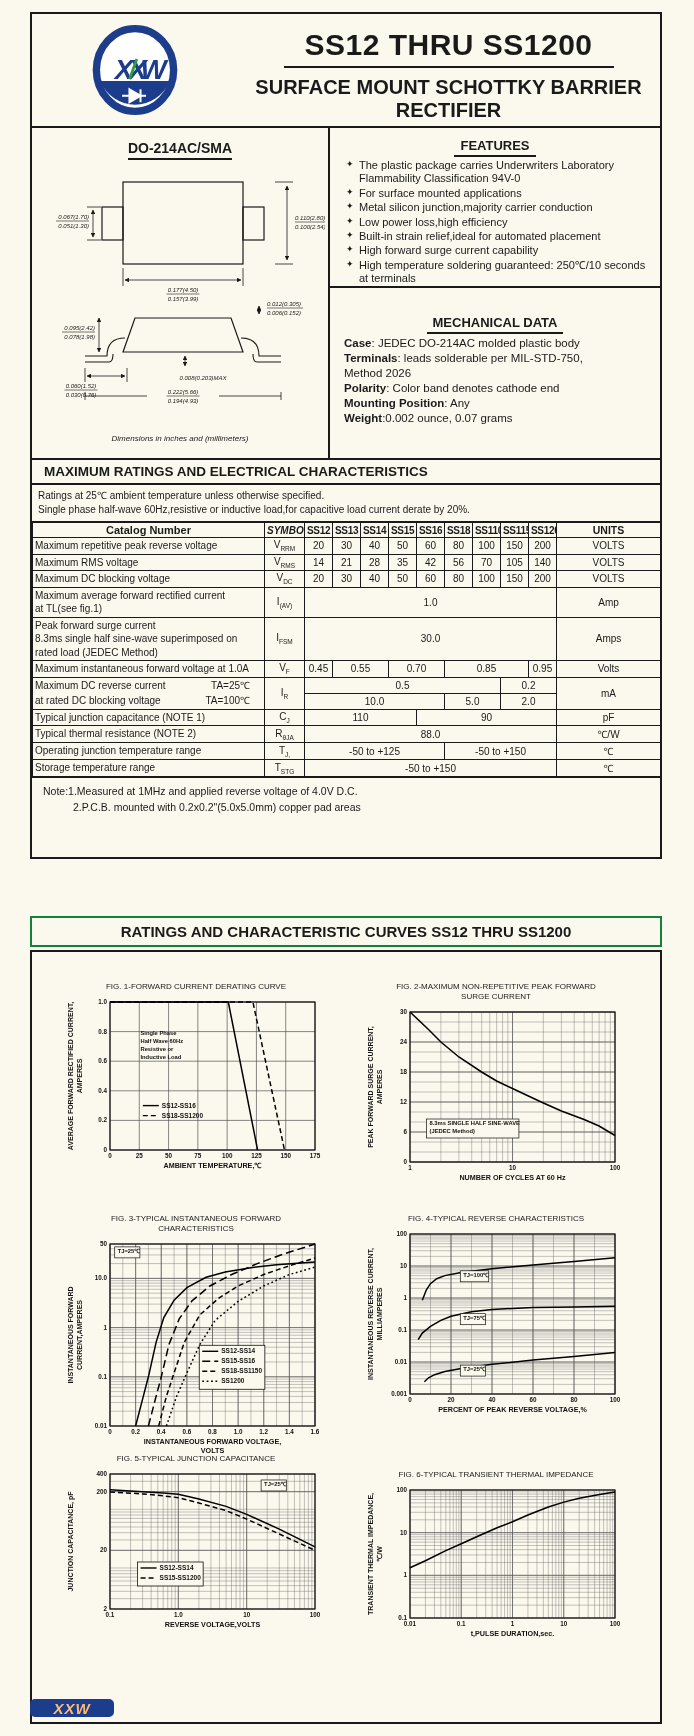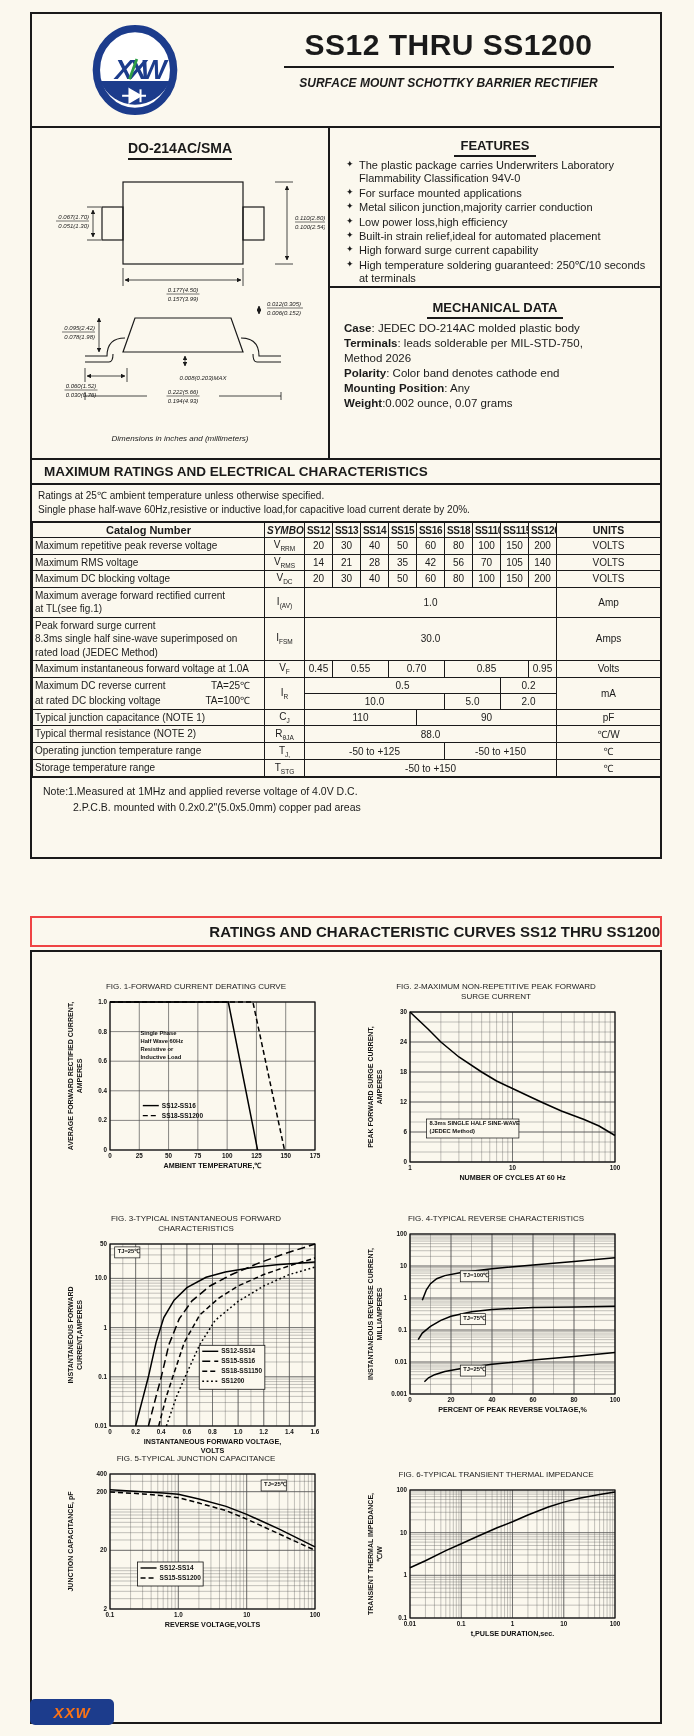--- a/index.html
+++ b/index.html
@@ -6,36 +6,36 @@
   .page{position:relative;width:694px;height:1736px;background:#fbf8ee;
         font-family:"Liberation Sans",sans-serif;color:#1a1a1a;overflow:hidden;}
   .box{position:absolute;border:2px solid #1a1a1a;background:transparent;}
   .box1{left:30px;top:12px;width:628px;height:843px;}
   
   .hdr{display:flex;height:112px;border-bottom:2px solid #1a1a1a;}
   .logo-wrap{width:205px;display:flex;align-items:center;justify-content:center;}
   .title-block{flex:1;text-align:center;padding-top:8px;}
   .part-title{font-size:30px;font-weight:bold;margin:6px 0 2px;letter-spacing:.5px;}
   .title-rule{width:330px;border-top:2px solid #1a1a1a;margin:4px auto 8px;}
-  .subtitle{font-size:12px;font-weight:bold;font-style:italic;}
+  .subtitle{font-size:20px;font-weight:bold;}
   .tagline{font-size:11.5px;font-style:italic;margin-top:6px;}
   
   .cols{display:flex;height:330px;border-bottom:2px solid #1a1a1a;}
   .col-left{width:296px;position:relative;text-align:center;}
   .col-right{flex:1;border-left:2px solid #1a1a1a;display:flex;flex-direction:column;}
   .sec-title{font-size:13px;font-weight:bold;text-align:center;margin:10px auto 6px;}
   .sec-title span{border-bottom:2px solid #1a1a1a;padding:0 6px 2px;}
   .pkg-title{font-size:14px;font-weight:bold;margin:12px auto 0;}
   .pkg-title span{border-bottom:2px solid #1a1a1a;padding-bottom:2px;}
   .pkg-caption{font-size:8px;font-style:italic;margin-top:2px;}
   .features{height:158px;}
   .features ul{list-style:none;margin:2px 0 0;padding:0 8px 0 16px;font-size:11px;line-height:1.22;}
   .features li{position:relative;padding-left:13px;margin-bottom:1px;}
   .features li .blt{position:absolute;left:0;top:0;font-size:9px;}
-  .mech{border-top:2px solid #1a1a1a;flex:1;padding:2px 14px;}
+  .mech{border-top:2px solid #1a1a1a;flex:1;padding:17px 14px;}
   .mech-line{font-size:11.5px;line-height:1.3;text-align:left;}
   .mech-line b{font-weight:bold;}
   
   .ratings-bar{border-bottom:2px solid #1a1a1a;font-weight:bold;
                font-size:13.5px;padding:4px 12px;}
   .ratings-notes{font-size:10px;padding:4px 6px 5px;line-height:1.35;}
   
   table.ratings{border-collapse:collapse;width:628px;table-layout:fixed;
                 border-top:2px solid #1a1a1a;border-bottom:2px solid #1a1a1a;}
   table.ratings td,table.ratings th{border:1px solid #1a1a1a;font-size:10px;
@@ -47,30 +47,30 @@
   .nb-b{border-bottom:none !important;}
   .nb-t{border-top:none !important;}
   .symc{font-size:9.5px;}
   .symc sub{font-size:6.5px;}
   th.devh{font-size:9px;letter-spacing:-.3px;padding:3px 0;}
   th.symh{font-style:italic;font-size:7.5px;font-weight:normal;}
   .unitc{font-size:10px;}
   .notes{font-size:10.5px;padding:6px 11px 0;line-height:1.5;}
   .notes .n2{padding-left:30px;}
   
-  .curves-bar{position:absolute;left:30px;top:916px;width:628px;border:2px solid #ef4444;
-              text-align:right;font-weight:bold;font-size:15px;padding:5px 0;}
+  .curves-bar{position:absolute;left:30px;top:916px;width:628px;border:2px solid #15803d;
+              text-align:center;font-weight:bold;font-size:15px;padding:5px 0;}
   .box2{left:30px;top:950px;width:628px;height:770px;}
   .fig{position:absolute;width:300px;text-align:center;}
   .fig-title{font-size:8px;font-weight:normal;line-height:1.25;margin-bottom:2px;}
   .fig svg{display:block;margin:0 auto;}
   
-  .footer-logo{position:absolute;left:30px;top:1699px;width:84px;height:26px;
+  .footer-logo{position:absolute;left:30px;top:1699px;width:84px;height:18px;
                border-radius:5px;display:flex;align-items:center;justify-content:center;
-               color:#f97316;font-weight:bold;font-style:italic;font-size:15px;letter-spacing:1px;}
+               color:#fdba74;font-weight:bold;font-style:italic;font-size:15px;letter-spacing:1px;}
 </style>
 </head>
 <body>
 
 <div class="page">
 
   <div class="box box1">
     <div class="hdr">
       <div class="logo-wrap">
         <svg width="92" height="92" viewBox="0 0 100 100">

